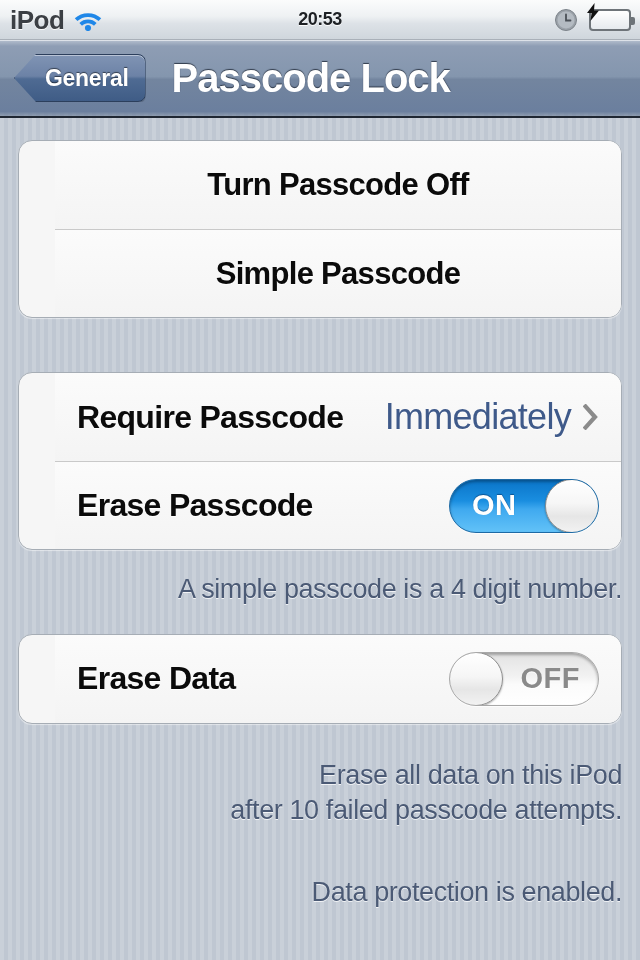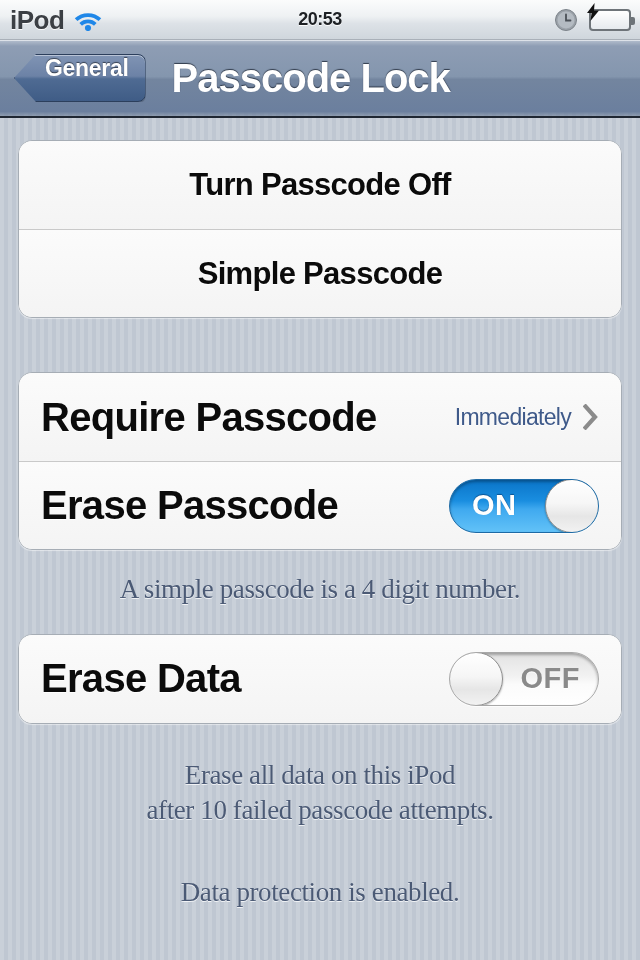--- a/index.html
+++ b/index.html
@@ -75,21 +75,21 @@
     border-bottom:2px solid #1f2733;
     display:flex; align-items:center;
   }
   .navbar:before{
     content:""; position:absolute; left:0; right:0; top:0; height:1px;
     background:rgba(255,255,255,.55);
   }
   .backbtn {
     position:relative; margin-left:14px;
     height:48px; min-width:124px;
-    display:flex; justify-content:center;
+    display:flex; align-items:center; justify-content:center;
     padding:0 16px 0 24px;
     color:#ffffff; font-size:23px; font-weight:bold;
     text-shadow:0 -1px 1px rgba(0,0,0,.55);
     background:linear-gradient(to bottom,#8094b4 0%,#6c82a6 46%,#4f6b93 52%,#3f5c86 100%);
     border:1px solid #2c3f5c;
     border-radius:8px;
     box-shadow:inset 0 1px 0 rgba(255,255,255,.45), 0 1px 1px rgba(0,0,0,.25);
     clip-path:polygon(22px 0, 100% 0, 100% 100%, 22px 100%, 0 50%);
     padding-left:30px;
     letter-spacing:-0.3px;
@@ -103,51 +103,52 @@
 
   
   .content { padding:0 18px; }
 
   .group {
     background:#f6f6f6;
     border:1px solid #a6adb5;
     border-radius:14px;
     overflow:hidden;
     box-shadow:0 1px 1px rgba(255,255,255,.5);
+    padding-left:36px;
   }
   .group-1 { margin-top:22px; }
   .group-2 { margin-top:54px; }
   .group-3 { margin-top:26px; }
 
   .row {
     position:relative;
     height:88px;
     display:flex; align-items:center;
     padding:0 22px;
     background:linear-gradient(to bottom,#fbfbfb 0%,#f4f4f4 100%);
   }
   .row + .row { border-top:1px solid #c9c9c9; }
 
   .row-centered { justify-content:center; }
 
   .row-label {
-    font-size:40px; font-weight:bold; color:#0b0b0b;
+    font-size:32px; font-weight:bold; color:#0b0b0b;
     letter-spacing:-0.7px;
     text-shadow:0 1px 0 rgba(255,255,255,.9);
   }
   .row-label-center {
     font-size:31px; font-weight:bold; color:#0b0b0b;
     letter-spacing:-0.7px;
     text-shadow:0 1px 0 rgba(255,255,255,.9);
   }
   .row-right {
     margin-left:auto; display:flex; align-items:center; gap:12px;
   }
   .row-value {
-    font-size:23px; color:#3f5a8a; letter-spacing:-0.7px;
+    font-size:36px; color:#3f5a8a; letter-spacing:-0.7px;
     text-shadow:0 1px 0 rgba(255,255,255,.8);
   }
   .chevron { width:16px; height:26px; }
 
   
   .switch {
     position:relative; width:150px; height:54px;
     border-radius:27px;
     border:1px solid #9b9b9b;
     overflow:hidden;
@@ -179,27 +180,26 @@
     width:54px; height:54px; border-radius:50%;
     background:linear-gradient(to bottom,#ffffff 0%,#f6f6f6 45%,#e6e6e6 70%,#f2f2f2 100%);
     border:1px solid #8d8d8d;
     box-shadow:0 1px 2px rgba(0,0,0,.35), inset 0 1px 0 rgba(255,255,255,.9);
   }
   .switch.on .knob { right:-1px; }
   .switch.off .knob { left:-1px; }
 
   
   .footer {
-    text-align:center;
+    text-align:right;
     font-size:27px;
     color:#4b5a75;
     letter-spacing:-0.4px;
     line-height:1.32;
     text-shadow:0 1px 0 rgba(255,255,255,.75);
-    font-family:Liberation Serif, serif;
   }
   .footer-1 { margin-top:22px; }
   .footer-2 { margin-top:34px; }
   .footer-3 { margin-top:46px; }
 </style>
 </head>
 <body>
 
 <div id="screen">
 

